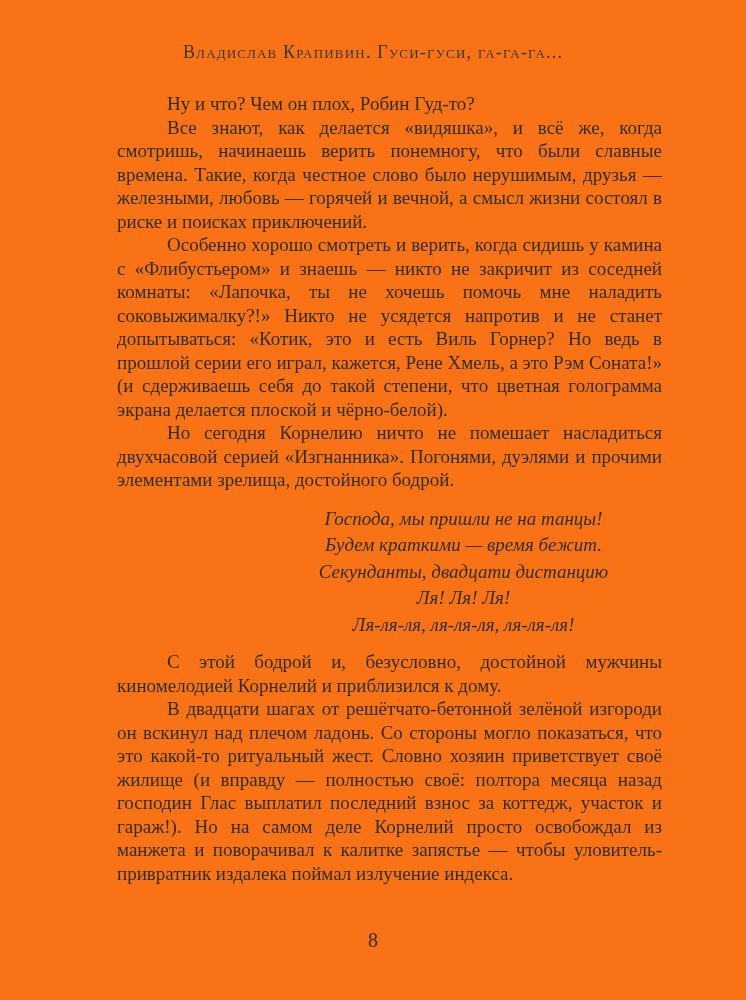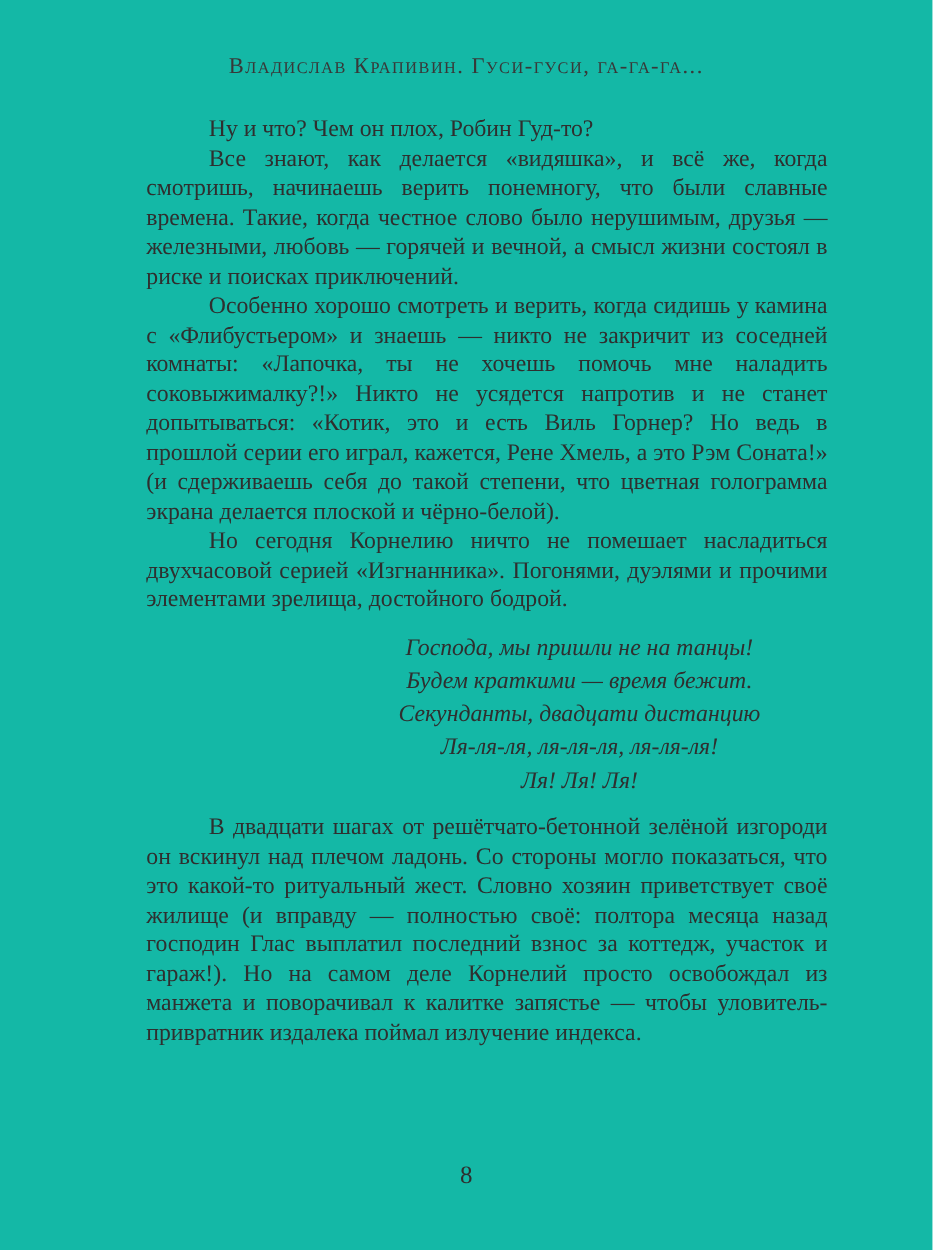--- a/index.html
+++ b/index.html
@@ -4,21 +4,21 @@
 <style>
   html, body {
     margin: 0;
     padding: 0;
     background: #ffffff;
   }
   .page {
     position: relative;
     width: 746px;
     height: 1000px;
-    background: #14b8a6;
+    background: #f97316;
     overflow: hidden;
     font-family: "Liberation Serif", serif;
     color: #2f2f2f;
     box-sizing: border-box;
   }
   .running-head {
     padding-top: 42px;
     text-align: center;
     font-variant: small-caps;
     font-size: 18px;
@@ -69,23 +69,24 @@
 
     <p>Ну и что? Чем он плох, Робин Гуд-то?</p>
     <p>Все знают, как делается «видяшка», и всё же, когда смотришь, начинаешь верить понемногу, что были славные времена. Такие, когда честное слово было нерушимым, друзья — железными, любовь — горячей и вечной, а смысл жизни состоял в риске и поисках приключений.</p>
     <p>Особенно хорошо смотреть и верить, когда сидишь у камина с «Флибустьером» и знаешь — никто не закричит из соседней комнаты: «Лапочка, ты не хочешь помочь мне наладить соковыжималку?!» Никто не усядется напротив и не станет допытываться: «Котик, это и есть Виль Горнер? Но ведь в прошлой серии его играл, кажется, Рене Хмель, а это Рэм Соната!» (и сдерживаешь себя до такой степени, что цветная голограмма экрана делается плоской и чёрно-белой).</p>
     <p>Но сегодня Корнелию ничто не помешает насладиться двухчасовой серией «Изгнанника». Погонями, дуэлями и прочими элементами зрелища, достойного бодрой.</p>
 
     <div class="poem">
       <div class="poem-line">Господа, мы пришли не на танцы!</div>
       <div class="poem-line">Будем краткими — время бежит.</div>
       <div class="poem-line">Секунданты, двадцати дистанцию</div>
+      <div class="poem-line">Ля! Ля! Ля!</div>
       <div class="poem-line">Ля-ля-ля, ля-ля-ля, ля-ля-ля!</div>
-      <div class="poem-line">Ля! Ля! Ля!</div>
     </div>
 
+    <p>С этой бодрой и, безусловно, достойной мужчины киномелодией Корнелий и приблизился к дому.</p>
     <p>В двадцати шагах от решётчато-бетонной зелёной изгороди он вскинул над плечом ладонь. Со стороны могло показаться, что это какой-то ритуальный жест. Словно хозяин приветствует своё жилище (и вправду — полностью своё: полтора месяца назад господин Глас выплатил последний взнос за коттедж, участок и гараж!). Но на самом деле Корнелий просто освобождал из манжета и поворачивал к калитке запястье — чтобы уловитель-привратник издалека поймал излучение индекса.</p>
 
   </div>
 
   <div class="page-number">8</div>
 
 </div>
 
 </body></html>

